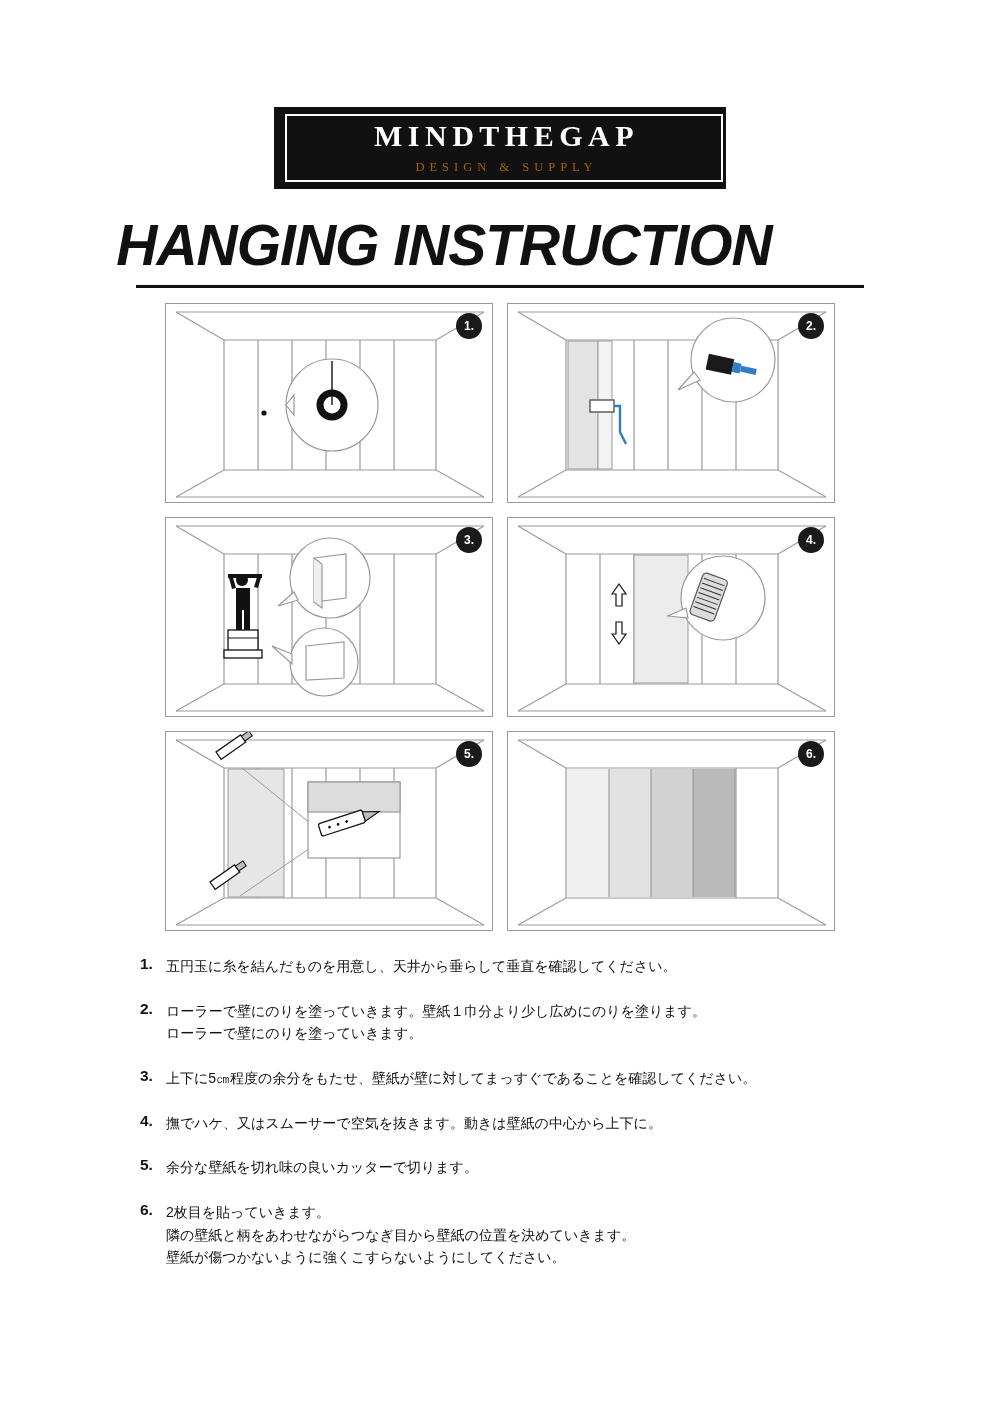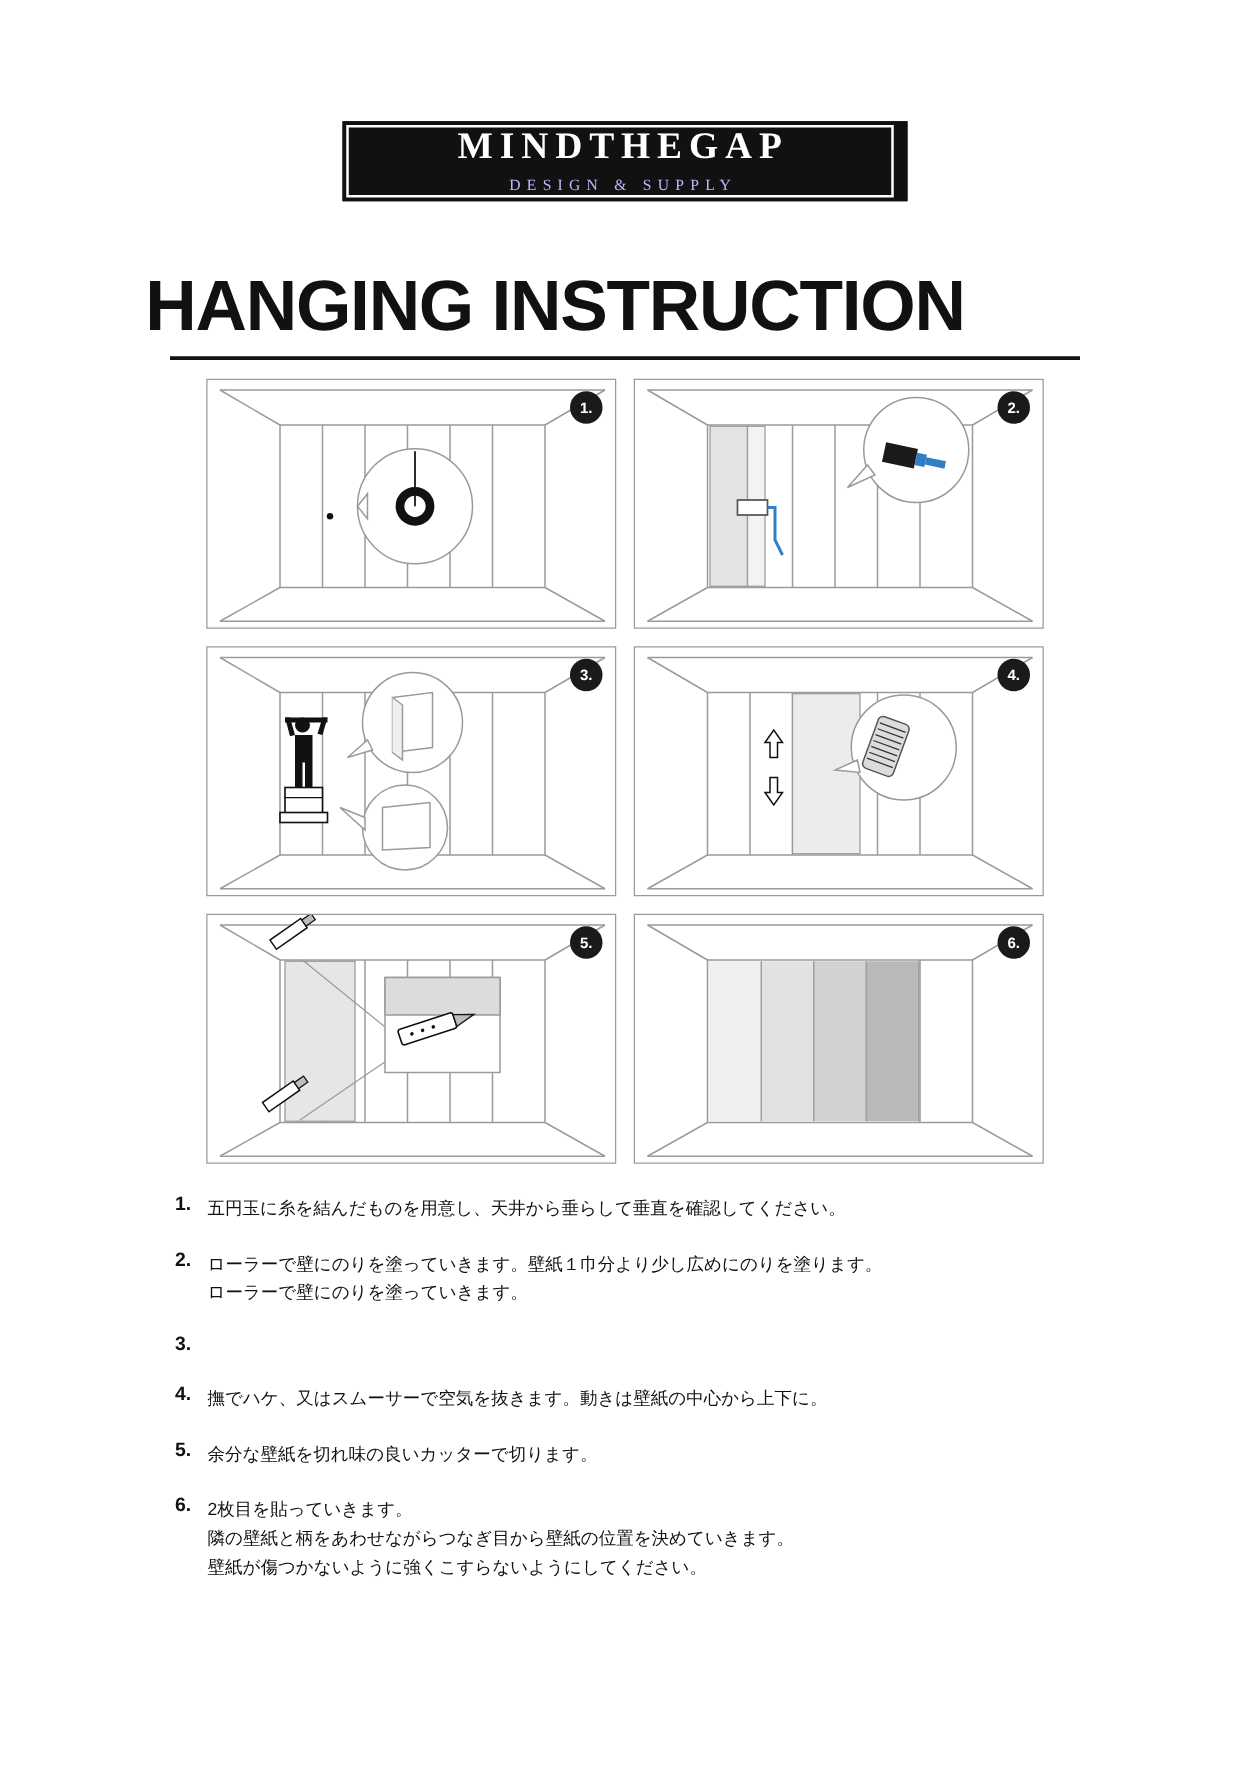--- a/index.html
+++ b/index.html
@@ -12,31 +12,31 @@
     height: 1415px;
     position: relative;
     font-family: "Liberation Sans", sans-serif;
     color: #1a1a1a;
     overflow: hidden;
   }
 
   
   .logo-wrap {
     position: absolute;
-    top: 97px;
+    top: 107px;
     left: 50%;
     transform: translateX(-50%);
     width: 452px;
-    height: 64px;
+    height: 82px;
     background: #111111;
     border: 3px solid #111111;
     box-sizing: border-box;
     display: flex;
     flex-direction: column;
-    align-items: flex-start;
+    align-items: flex-end;
     justify-content: center;
   }
   .logo-inner {
     width: 438px;
     height: 68px;
     border: 2px solid #ffffff;
     box-sizing: border-box;
     display: flex;
     flex-direction: column;
     align-items: center;
@@ -45,40 +45,41 @@
   .logo-main {
     color: #ffffff;
     font-family: "Liberation Serif", serif;
     font-size: 30px;
     font-weight: bold;
     letter-spacing: 5.5px;
     line-height: 1;
     padding-left: 5px;
   }
   .logo-sub {
-    color: #c4b5fd;
+    color: #a16207;
     font-family: "Liberation Serif", serif;
     font-size: 12.5px;
     letter-spacing: 5px;
     margin-top: 9px;
     padding-left: 5px;
   }
 
   
   .title {
     position: absolute;
     top: 212px;
     left: 0;
     width: 888px;
     text-align: center;
     font-size: 57px;
     font-weight: bold;
     letter-spacing: -1px;
     color: #111111;
     font-family: "Liberation Sans", sans-serif;
+    font-style: italic;
   }
   .title-rule {
     position: absolute;
     top: 285px;
     left: 136px;
     width: 728px;
     height: 3px;
     background: #111111;
   }
 
@@ -365,20 +366,21 @@
     <div class="step-num">2.</div>
     <div class="step-lines">
       <div class="step-line">ローラーで壁にのりを塗っていきます。壁紙１巾分より少し広めにのりを塗ります。</div>
       <div class="step-line">ローラーで壁にのりを塗っていきます。</div>
     </div>
   </div>
 
   <div class="step">
     <div class="step-num">3.</div>
     <div class="step-lines">
+      <div class="step-line">上下に5㎝程度の余分をもたせ、壁紙が壁に対してまっすぐであることを確認してください。</div>
     </div>
   </div>
 
   <div class="step">
     <div class="step-num">4.</div>
     <div class="step-lines">
       <div class="step-line">撫でハケ、又はスムーサーで空気を抜きます。動きは壁紙の中心から上下に。</div>
     </div>
   </div>
 

